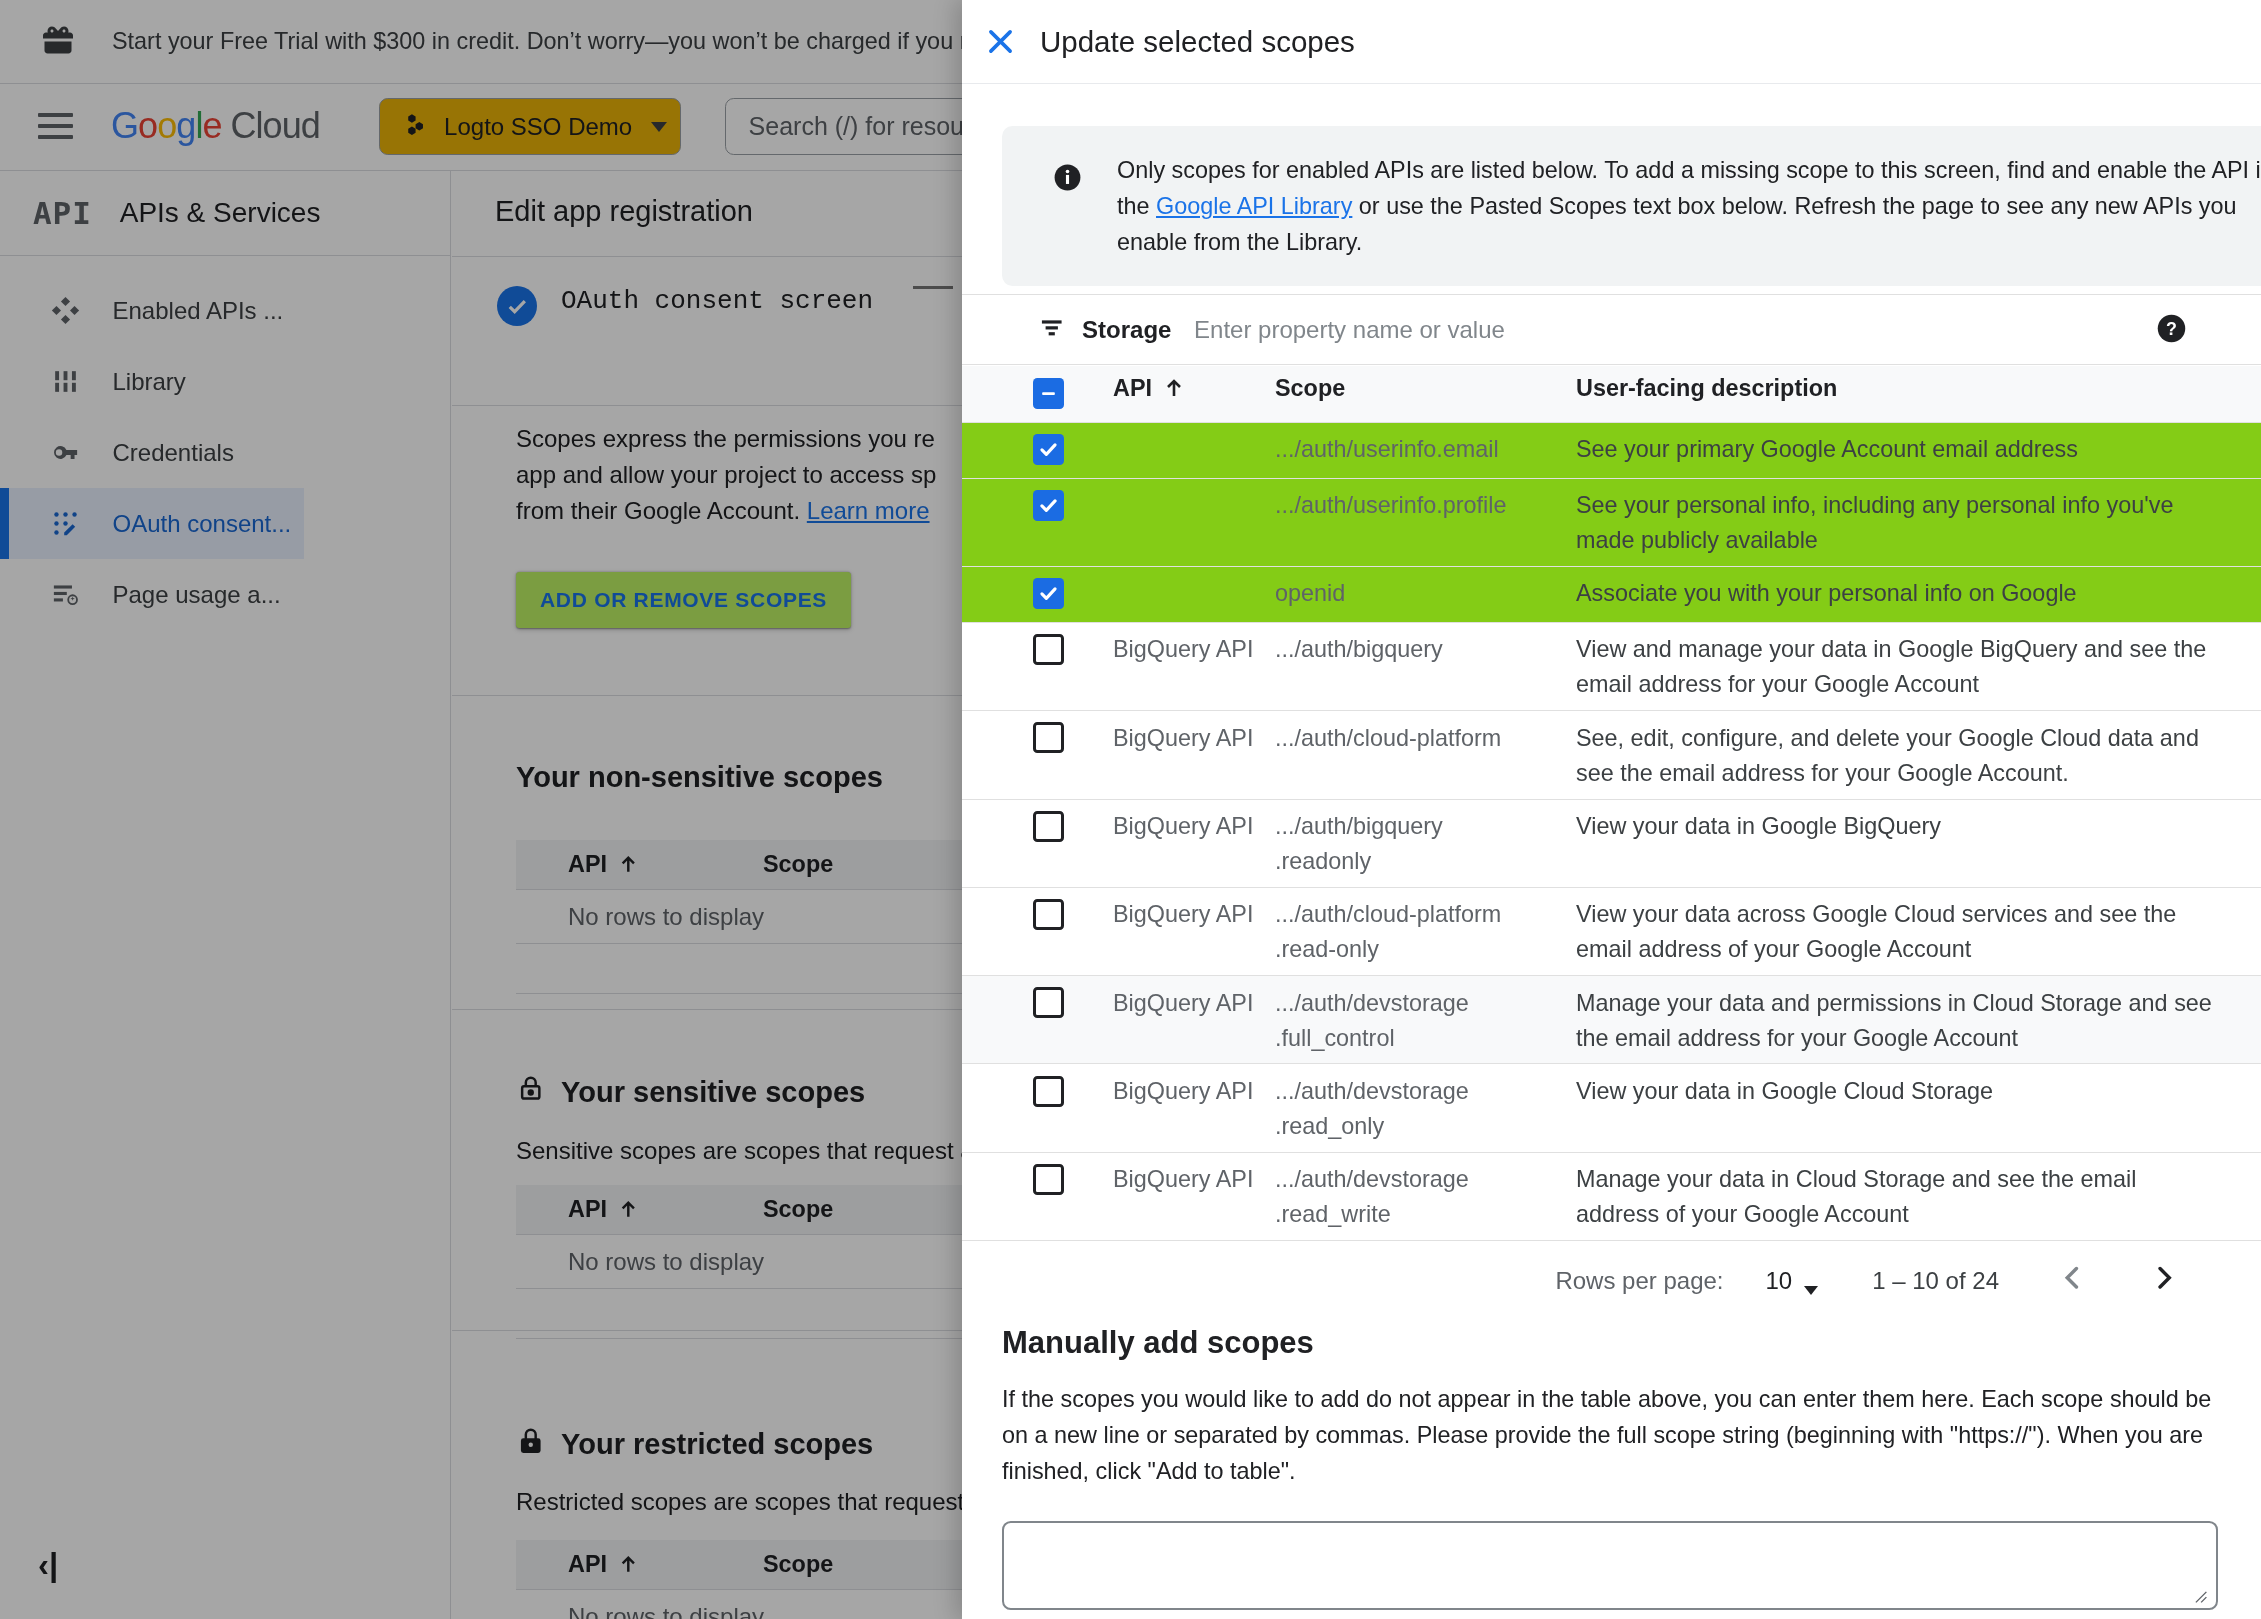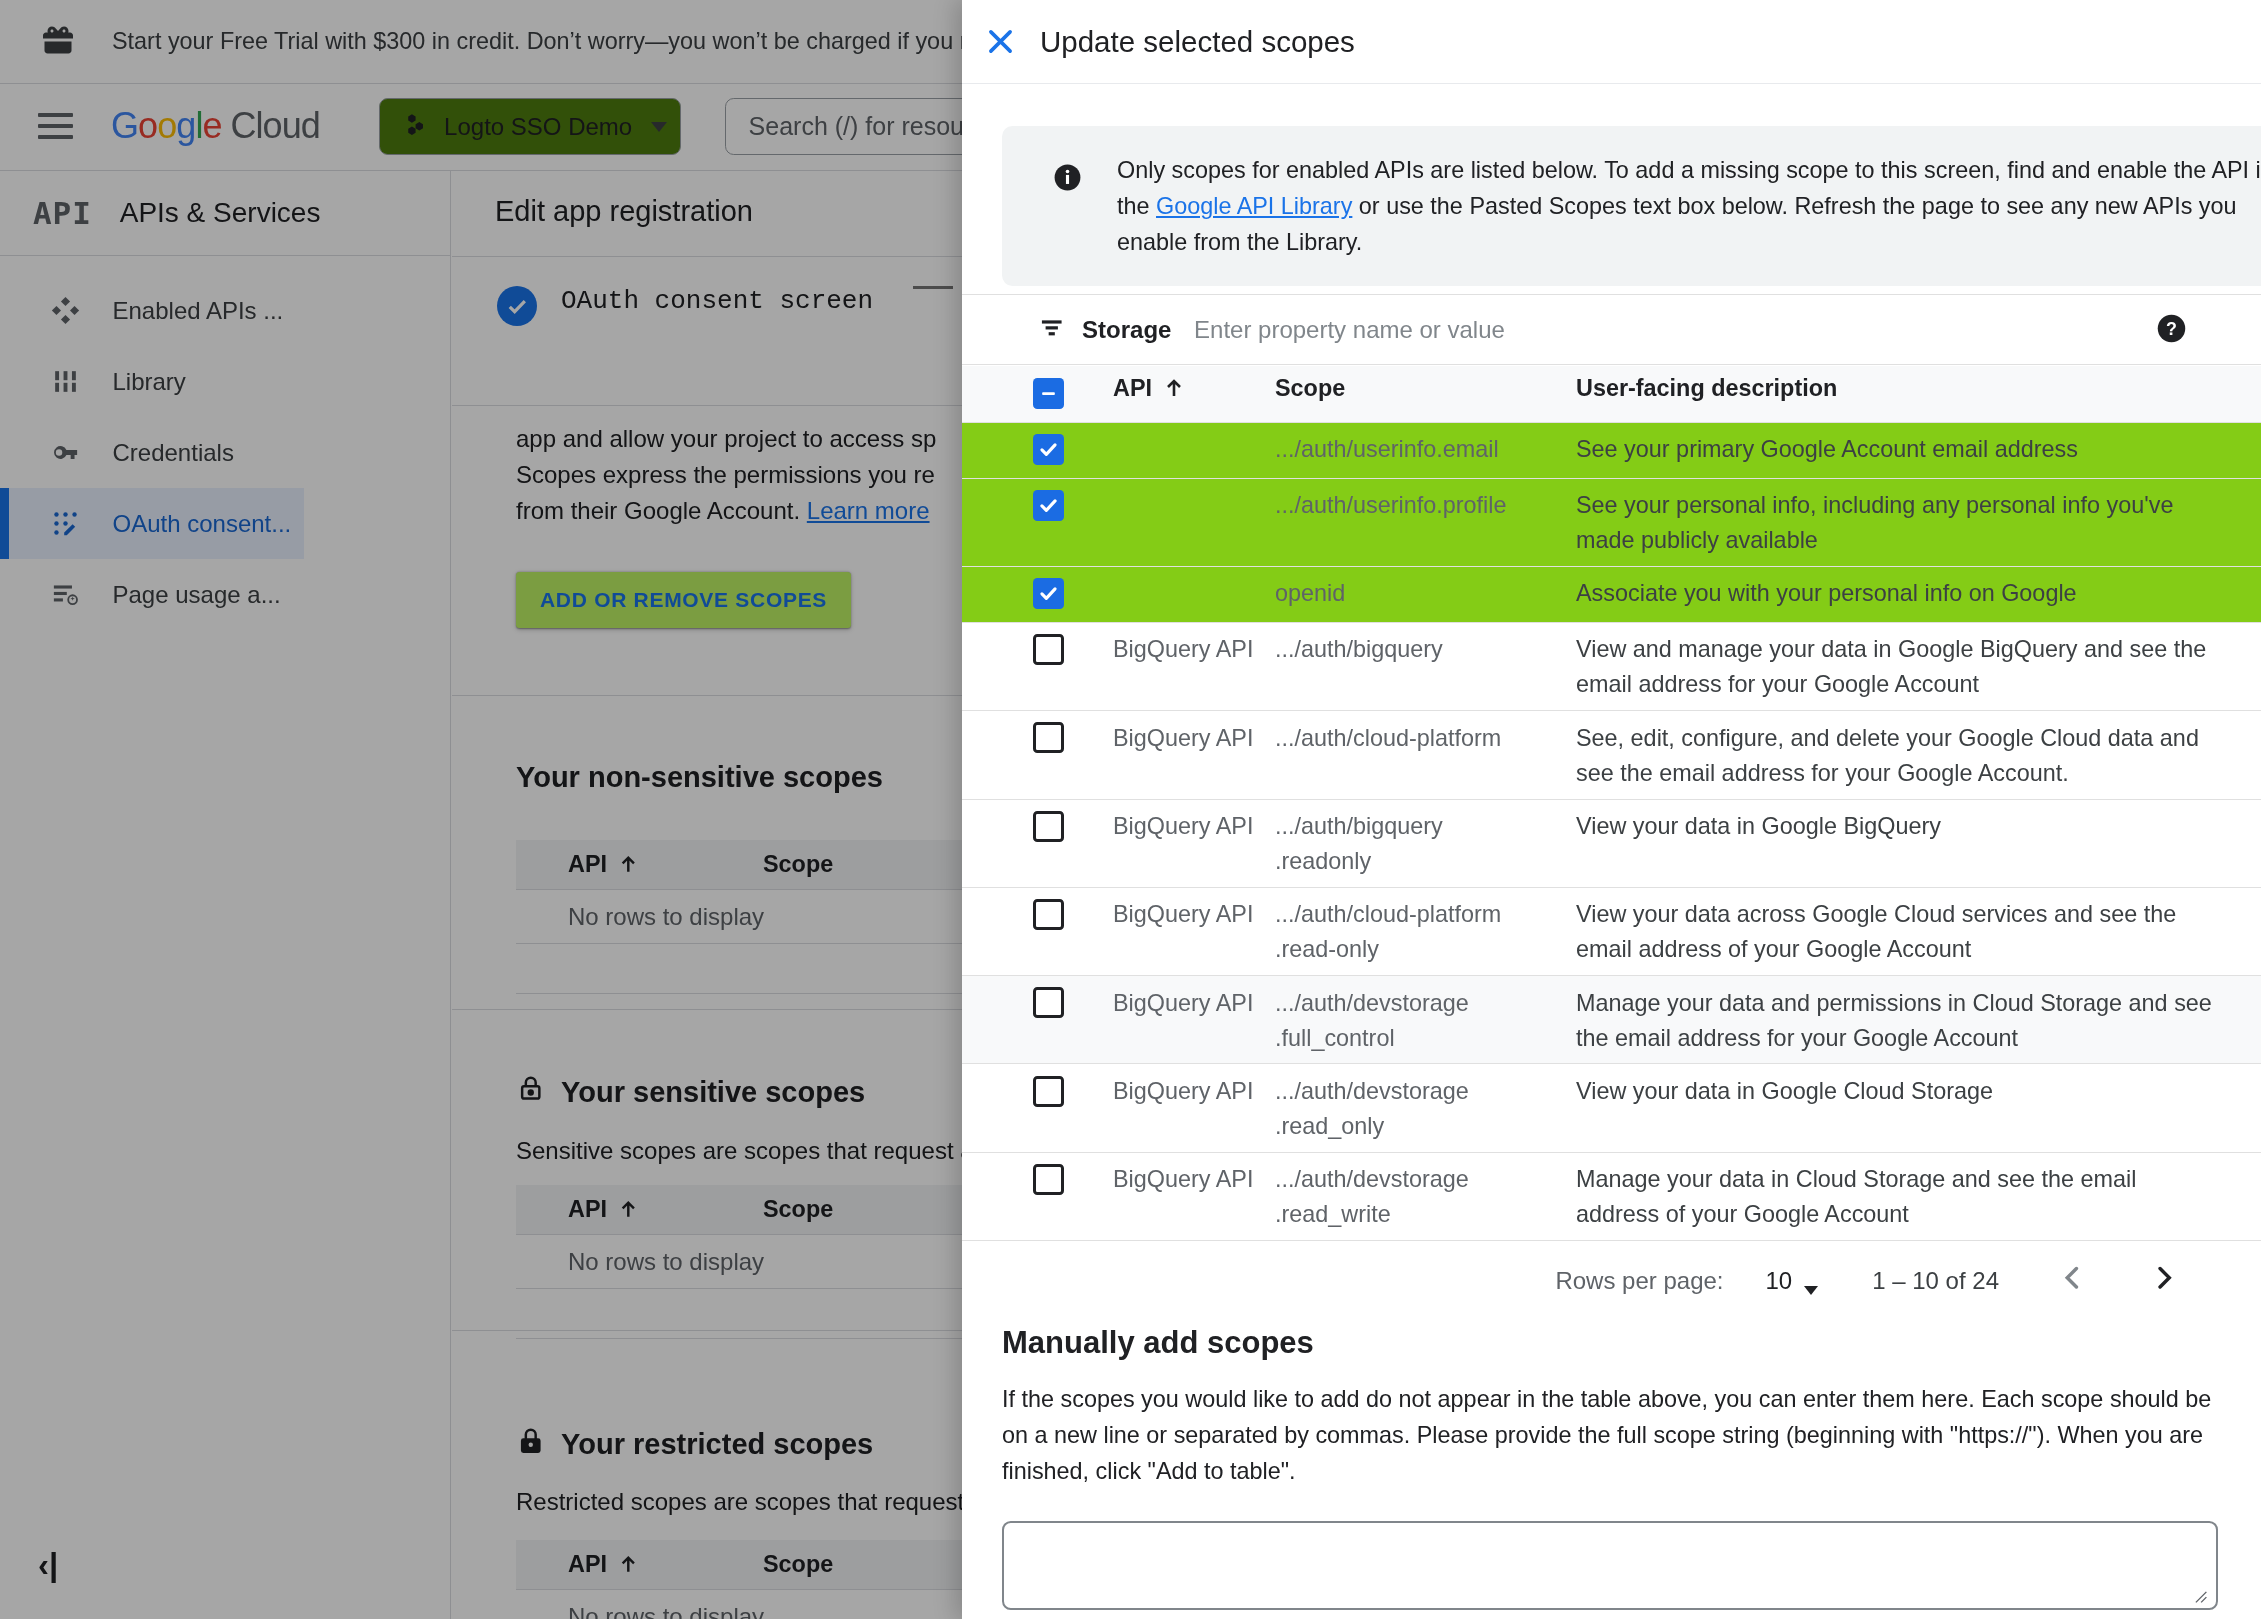--- a/index.html
+++ b/index.html
@@ -17,21 +17,21 @@
   .banner .btxt { margin-left:36px; font-size:23.4px; color:#3c4043; white-space:nowrap; }
 
   
   .topbar { position:absolute; left:0; top:84px; width:2261px; height:87px; background:#fff;
             border-bottom:0.9px solid #dadce0; }
   .hamburger { position:absolute; left:38px; top:29px; width:35px; height:28px; cursor:pointer; }
   .hamburger span { display:block; height:3.9px; background:#5f6368; margin-bottom:7px; border-radius:0.9px; }
   .gclogo { position:absolute; left:111px; top:21px; font-size:36px; letter-spacing:-0.9px; }
   .gclogo .cloud { color:#5f6368; margin-left:8.7px; }
   .projbtn { position:absolute; left:379px; top:14px; width:302px; height:57px; border:0.9px solid #9aa0a6;
-             border-radius:8.7px; display:flex; align-items:center; padding:0 19px; background:#4d7c0f; }
+             border-radius:8.7px; display:flex; align-items:center; padding:0 19px; background:#eab308; }
   .projbtn .plabel { font-size:24px; color:#202124; margin-left:15.6px; white-space:nowrap; }
   .caret { width:0; height:0; border-left:8.7px solid transparent; border-right:8.7px solid transparent;
            border-top:10.4px solid #3c4043; margin-left:19px; }
   .searchbox { position:absolute; left:725px; top:14px; width:660px; height:57px; border:0.9px solid #9aa0a6;
                border-radius:8.7px; display:flex; align-items:center; padding:0 22.6px; background:#fff; }
   .searchbox .sph { font-size:25px; color:#5f6368; white-space:nowrap; }
 
   
   .sidebar { position:absolute; left:0; top:171px; width:451px; bottom:0; background:#fff;
              border-right:0.9px solid #dadce0; }
@@ -259,22 +259,22 @@
           </svg>
       </span>
       <span class="steplabel">OAuth consent screen</span>
       <span class="stepdash"></span>
       <span class="stepc num stepc2">2</span>
       <span class="steplabel steplabel2">Sco</span>
     </div>
     <div class="m-div2"></div>
 
     <div class="m-par">
+      <div>Scopes express the permissions you re</div>
       <div>app and allow your project to access sp</div>
-      <div>Scopes express the permissions you re</div>
       <div><span>from their Google Account. </span><a href="#">Learn more</a></div>
     </div>
 
     <button class="m-btn">ADD OR REMOVE SCOPES</button>
 
     <div class="m-hr" style="top:524px"></div>
 
     <div class="m-section-title" style="top:590px">
       <span>Your non-sensitive scopes</span>
     </div>

